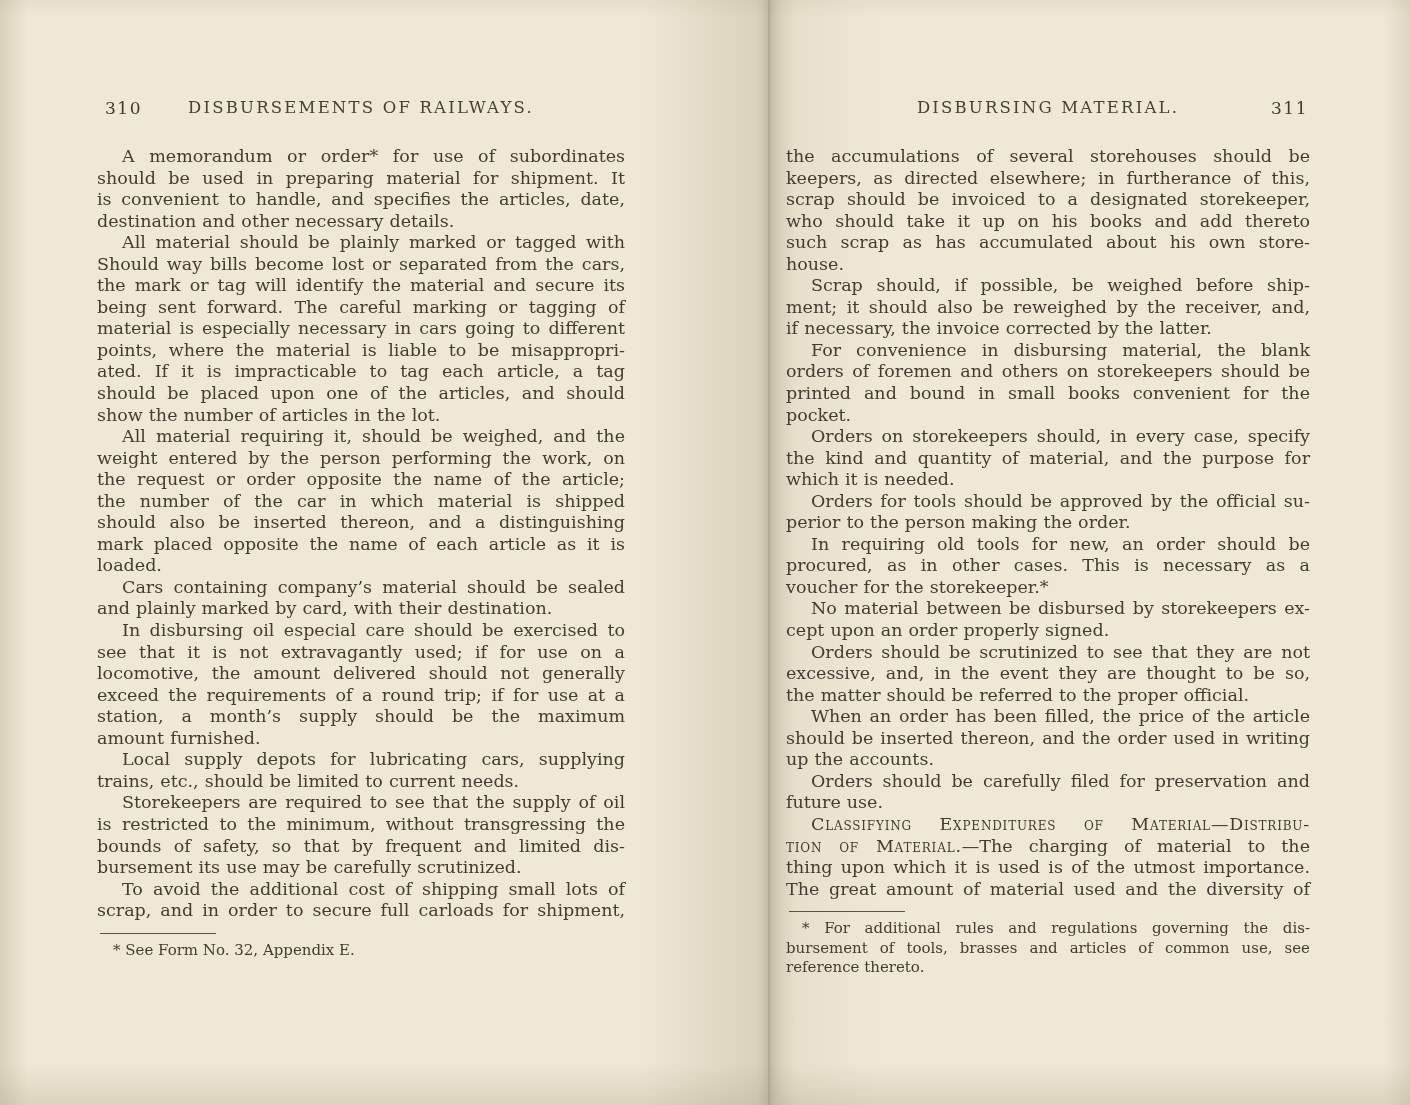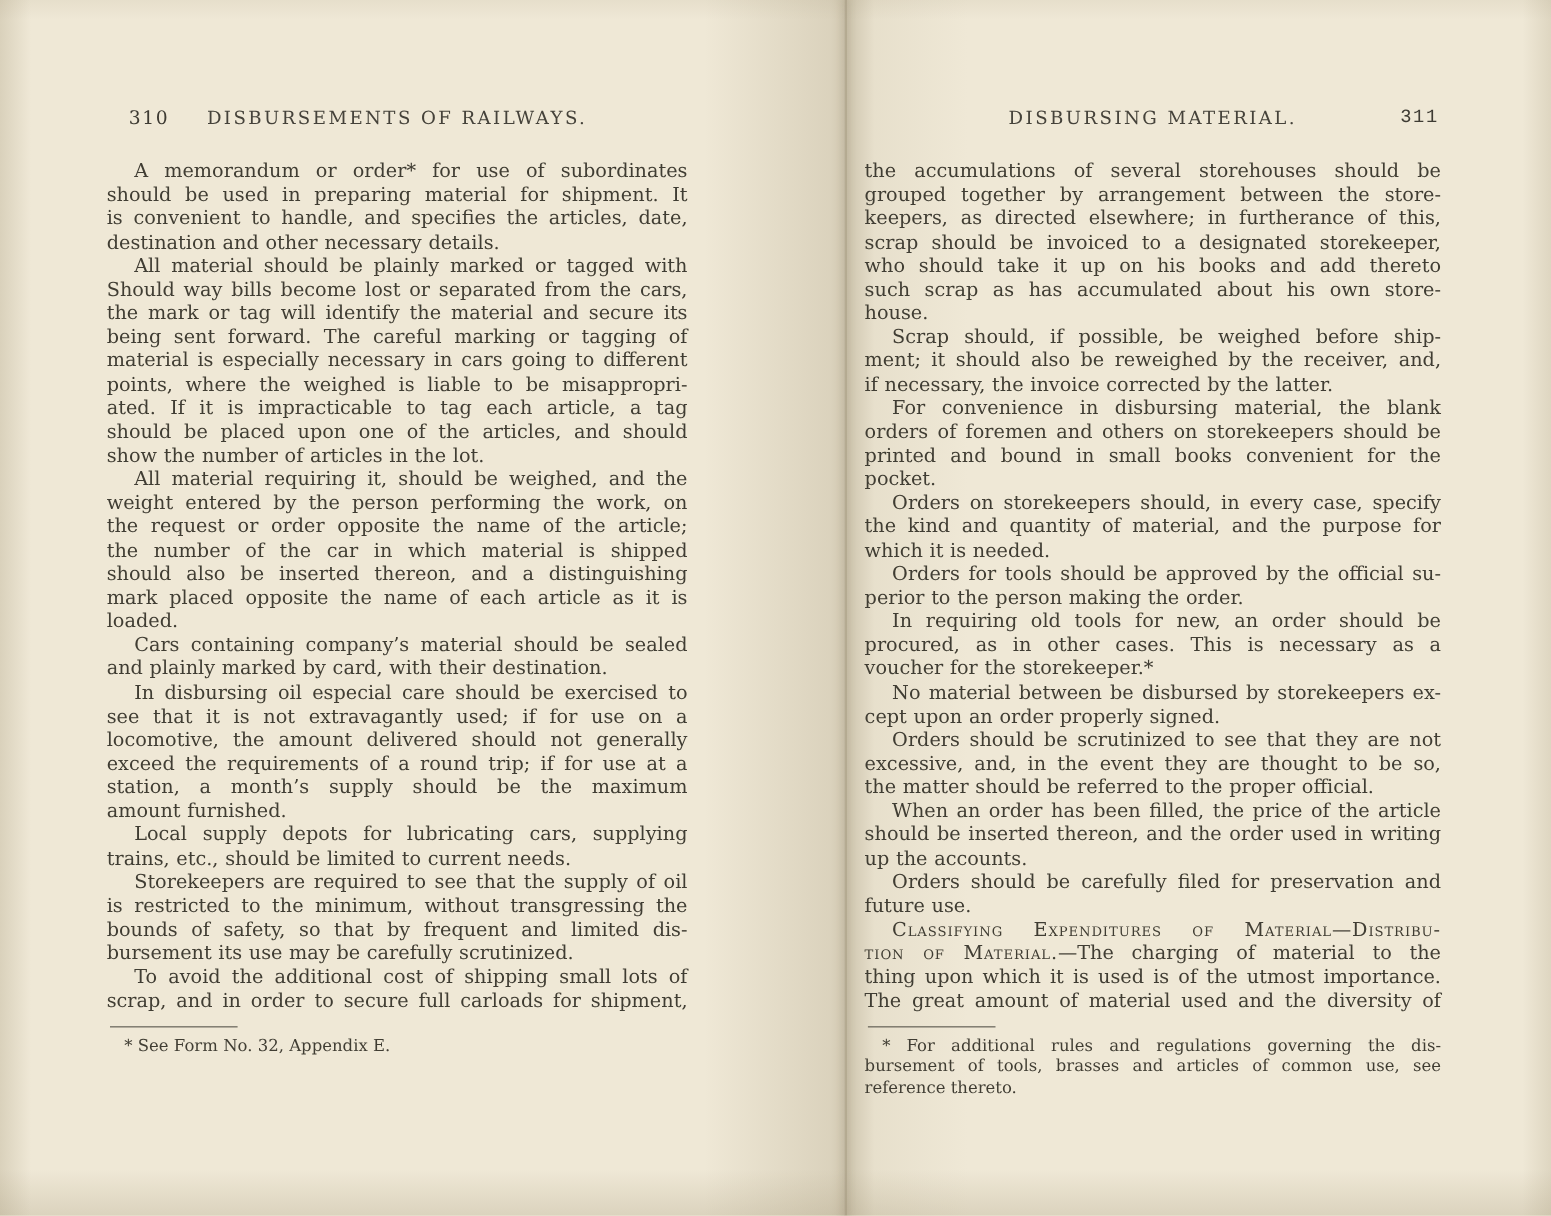--- a/index.html
+++ b/index.html
@@ -22,22 +22,22 @@
   }
   .page{position:absolute;top:98px;}
   #left-page{left:97px;width:528px;}
   #right-page{left:786px;width:524px;}
   .page-head{position:relative;height:22px;margin-bottom:26px;}
   .running-head{
     text-align:center;font-size:16.5px;letter-spacing:2.2px;
     color:#45423a;
   }
   .pageno{position:absolute;top:0;font-size:17px;letter-spacing:1.5px;color:#3e3b33;}
-  .pageno.left{left:20px;}
-  .pageno.right{right:2px;font-family:Liberation Mono, monospace;}
+  .pageno.left{left:8px;}
+  .pageno.right{right:2px;}
   .page-body .line{
     font-size:17.5px;line-height:21.55px;
     text-align:justify;text-align-last:justify;
     -moz-text-align-last:justify;
     word-spacing:.5px;
   }
   .page-body .line.lastline{text-align-last:left;-moz-text-align-last:left;}
   .page-body .line.indent{padding-left:25px;}
   .sc{font-variant:small-caps;letter-spacing:.8px;}
   .fnrule{width:116px;border-top:1.5px solid #57544a;margin:11px 0 7px 3px;}
@@ -62,21 +62,21 @@
   <div class="page-body">
       <div class="line indent">A memorandum or order* for use of subordinates</div>
       <div class="line">should be used in preparing material for shipment.  It</div>
       <div class="line">is convenient to handle, and specifies the articles, date,</div>
       <div class="line lastline">destination and other necessary details.</div>
       <div class="line indent">All material should be plainly marked or tagged with</div>
       <div class="line">Should way bills become lost or separated from the cars,</div>
       <div class="line">the mark or tag will identify the material and secure its</div>
       <div class="line">being sent forward.  The careful marking or tagging of</div>
       <div class="line">material is especially necessary in cars going to different</div>
-      <div class="line">points, where the weighed is liable to be misappropri-</div>
+      <div class="line">points, where the material is liable to be misappropri-</div>
       <div class="line">ated.  If it is impracticable to tag each article, a tag</div>
       <div class="line">should be placed upon one of the articles, and should</div>
       <div class="line lastline">show the number of articles in the lot.</div>
       <div class="line indent">All material requiring it, should be weighed, and the</div>
       <div class="line">weight entered by the person performing the work, on</div>
       <div class="line">the request or order opposite the name of the article;</div>
       <div class="line">the number of the car in which material is shipped</div>
       <div class="line">should also be inserted thereon, and a distinguishing</div>
       <div class="line">mark placed opposite the name of each article as it is</div>
       <div class="line lastline">loaded.</div>
@@ -103,21 +103,20 @@
     </div>
 </div>
 
 <div class="page" id="right-page">
   <div class="page-head">
     <span class="pageno right">311</span>
     <div class="running-head">DISBURSING MATERIAL.</div>
   </div>
   <div class="page-body">
       <div class="line">the accumulations of several storehouses should be</div>
-      <div class="line">grouped together by arrangement between the store-</div>
       <div class="line">keepers, as directed elsewhere; in furtherance of this,</div>
       <div class="line">scrap should be invoiced to a designated storekeeper,</div>
       <div class="line">who should take it up on his books and add thereto</div>
       <div class="line">such scrap as has accumulated about his own store-</div>
       <div class="line lastline">house.</div>
       <div class="line indent">Scrap should, if possible, be weighed before ship-</div>
       <div class="line">ment; it should also be reweighed by the receiver, and,</div>
       <div class="line lastline">if necessary, the invoice corrected by the latter.</div>
       <div class="line indent">For convenience in disbursing material, the blank</div>
       <div class="line">orders of foremen and others on storekeepers should be</div>

